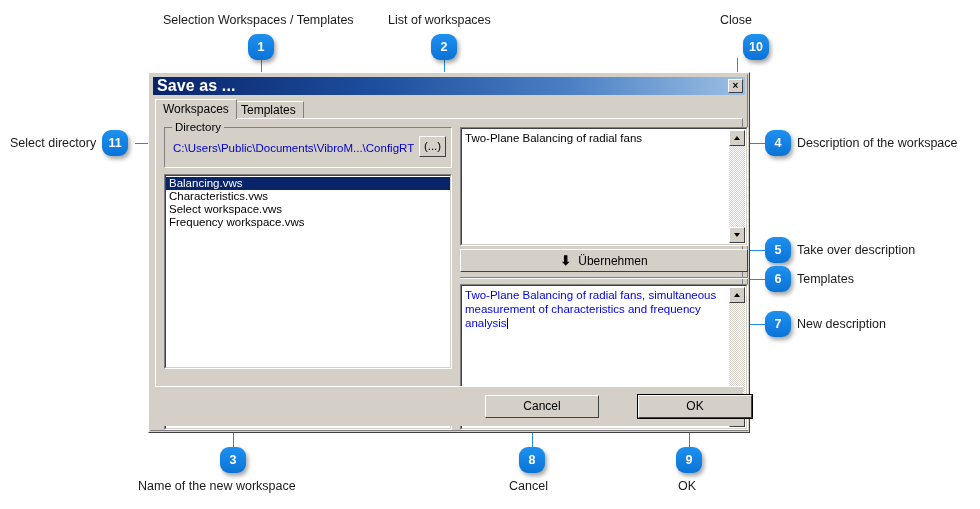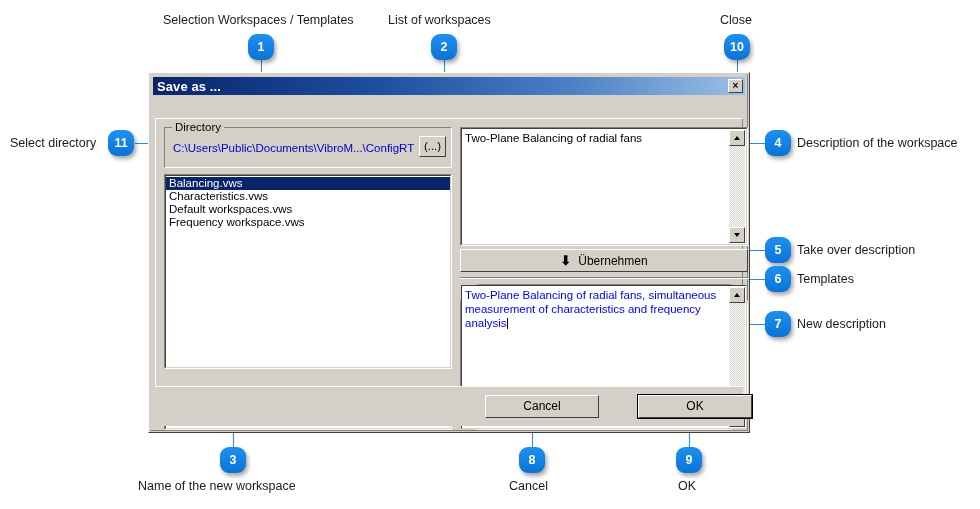--- a/index.html
+++ b/index.html
@@ -79,21 +79,21 @@
     left: 2px; top: 2px; right: 2px;
     height: 18px;
     background: linear-gradient(90deg, #09246b 0%, #1e4f9e 38%, #4a7fc4 70%, #9cc0e4 100%);
     display: flex;
     align-items: center;
     padding-left: 4px;
     box-sizing: border-box;
   }
   .titlebar-text {
     color: #ffffff;
-    font-size: 13px;
+    font-size: 16px;
     font-weight: bold;
     letter-spacing: 0.1px;
   }
   .close-btn {
     position: absolute;
     right: 2px;
     top: 2px;
     width: 15px;
     height: 14px;
     background: #d4d0c8;
@@ -441,24 +441,24 @@
   </div>
 <div class="marker" style="left:765px; top:311px;">
     <span>7</span>
   </div>
 <div class="marker" style="left:519px; top:447px;">
     <span>8</span>
   </div>
 <div class="marker" style="left:676px; top:447px;">
     <span>9</span>
   </div>
-<div class="marker" style="left:724px; top:34px;border-radius:10px;">
+<div class="marker" style="left:743px; top:34px;">
     <span>10</span>
   </div>
-<div class="marker" style="left:108px; top:130px;text-align:right;">
+<div class="marker" style="left:102px; top:130px;text-align:right;">
     <span>11</span>
   </div>
 
 <div class="ann-label" style="left:163px; top:13px;">Selection Workspaces / Templates</div>
 <div class="ann-label" style="left:388px; top:13px;">List of workspaces</div>
 <div class="ann-label" style="left:138px; top:479px;">Name of the new workspace</div>
 <div class="ann-label" style="left:797px; top:136px;">Description of the workspace</div>
 <div class="ann-label" style="left:797px; top:243px;">Take over description</div>
 <div class="ann-label" style="left:797px; top:272px;">Templates</div>
 <div class="ann-label" style="left:797px; top:317px;">New description</div>
@@ -468,34 +468,38 @@
 <div class="ann-label" style="left:10px; top:136px;">Select directory</div>
 
 <div id="dialog">
   <div id="dialog-inner">
 
     <div class="titlebar">
       <span class="titlebar-text">Save as ...</span>
       <div class="close-btn">×</div>
     </div>
 
+    <div class="tabstrip">
+      <div class="tab active" style="left:0px;">Workspaces</div>
+      <div class="tab" style="left:78px;">Templates</div>
+    </div>
 
     <div class="tabpage">
 
       <div class="groupbox">
         <span class="groupbox-label">Directory</span>
         <span class="dir-path">C:\Users\Public\Documents\VibroM...\ConfigRT</span>
         <div class="dots-btn">(...)</div>
       </div>
 
       <div class="listbox">
         <div class="listbox-in">
           <div class="list-item selected">Balancing.vws</div>
           <div class="list-item">Characteristics.vws</div>
-          <div class="list-item">Default workspaces.vws</div>
+          <div class="list-item">Select workspace.vws</div>
           <div class="list-item">Frequency workspace.vws</div>
         </div>
       </div>
 
       <div class="filename-field">
         <div class="inner">Balancing.vws</div>
       </div>
 
       <div class="textpanel" style="left:304px; top:8px; width:288px; height:119px;">
         <div class="tp-in">
@@ -511,21 +515,21 @@
         </div>
       </div>
 
       <div class="takeover-btn" style="left:304px; top:130px; width:288px; height:23px;">
         <span class="down-arrow-glyph">⬇</span>
         <span>Übernehmen</span>
       </div>
 
       <div class="divider" style="left:304px; top:158px; width:288px;"></div>
 
-      <div class="textpanel" style="left:304px; top:165px; width:288px; height:146px;border-radius:21px;">
+      <div class="textpanel" style="left:304px; top:165px; width:288px; height:146px;">
         <div class="tp-in">
           <div class="tp-text blue"><span>Two-Plane Balancing of radial fans, simultaneous measurement of characteristics and frequency analysis</span><span class="caret"></span></div>
           <div class="vscroll">
             <div class="sb-btn up">
                 <span class="arrow-up"></span>
               </div>
             <div class="sb-btn down">
                 <span class="arrow-down"></span>
               </div>
           </div>

